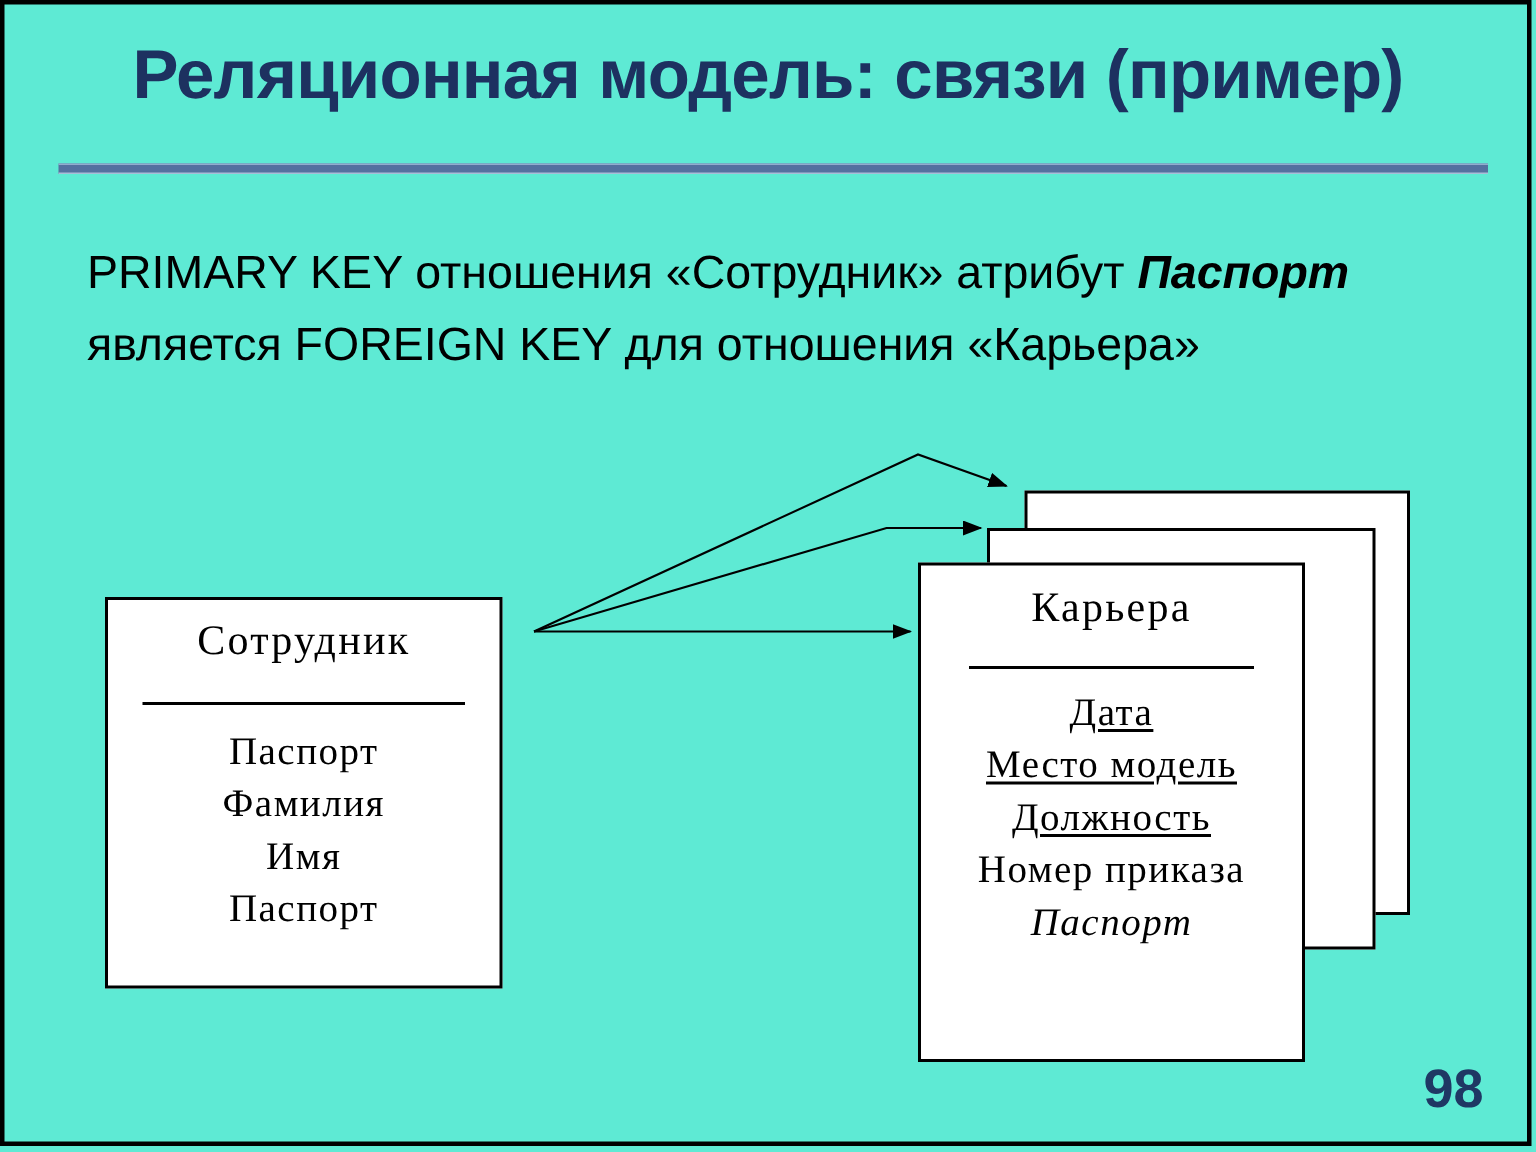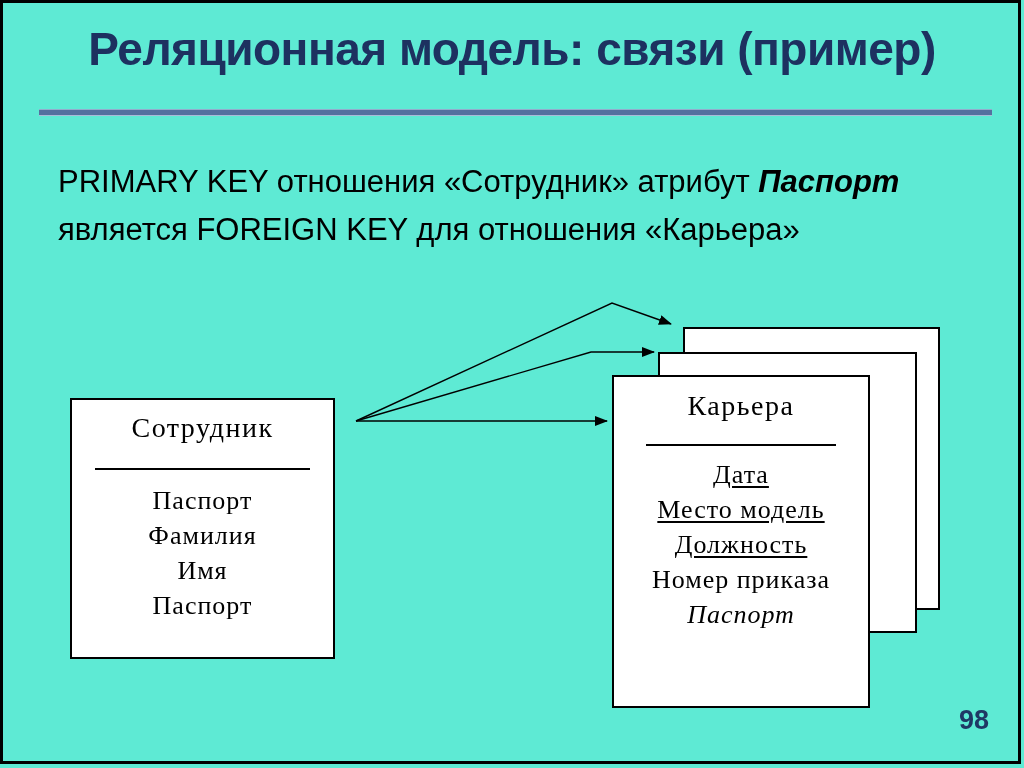--- a/index.html
+++ b/index.html
@@ -65,21 +65,21 @@
   .entity.left .ent-attrs{margin-top:13px;}
   .entity.front .ent-attrs{margin-top:11px;}
   .attr.u{text-decoration:underline;text-underline-offset:3px;text-decoration-thickness:1.5px;}
   .attr.i{font-style:italic;}
   .arrows{
     position:absolute;left:0;top:0;z-index:4;
     pointer-events:none;
   }
   .page-number{
     position:absolute;top:705px;right:35px;
-    font-size:27px;font-weight:bold;color:#1f3864;
+    font-size:36px;font-weight:bold;color:#1f3864;
   }
 </style>
 </head>
 <body>
 
 <div class="slide">
 
   <div class="frame"></div>
 
   <h1 class="title">Реляционная модель: связи (пример)</h1>

